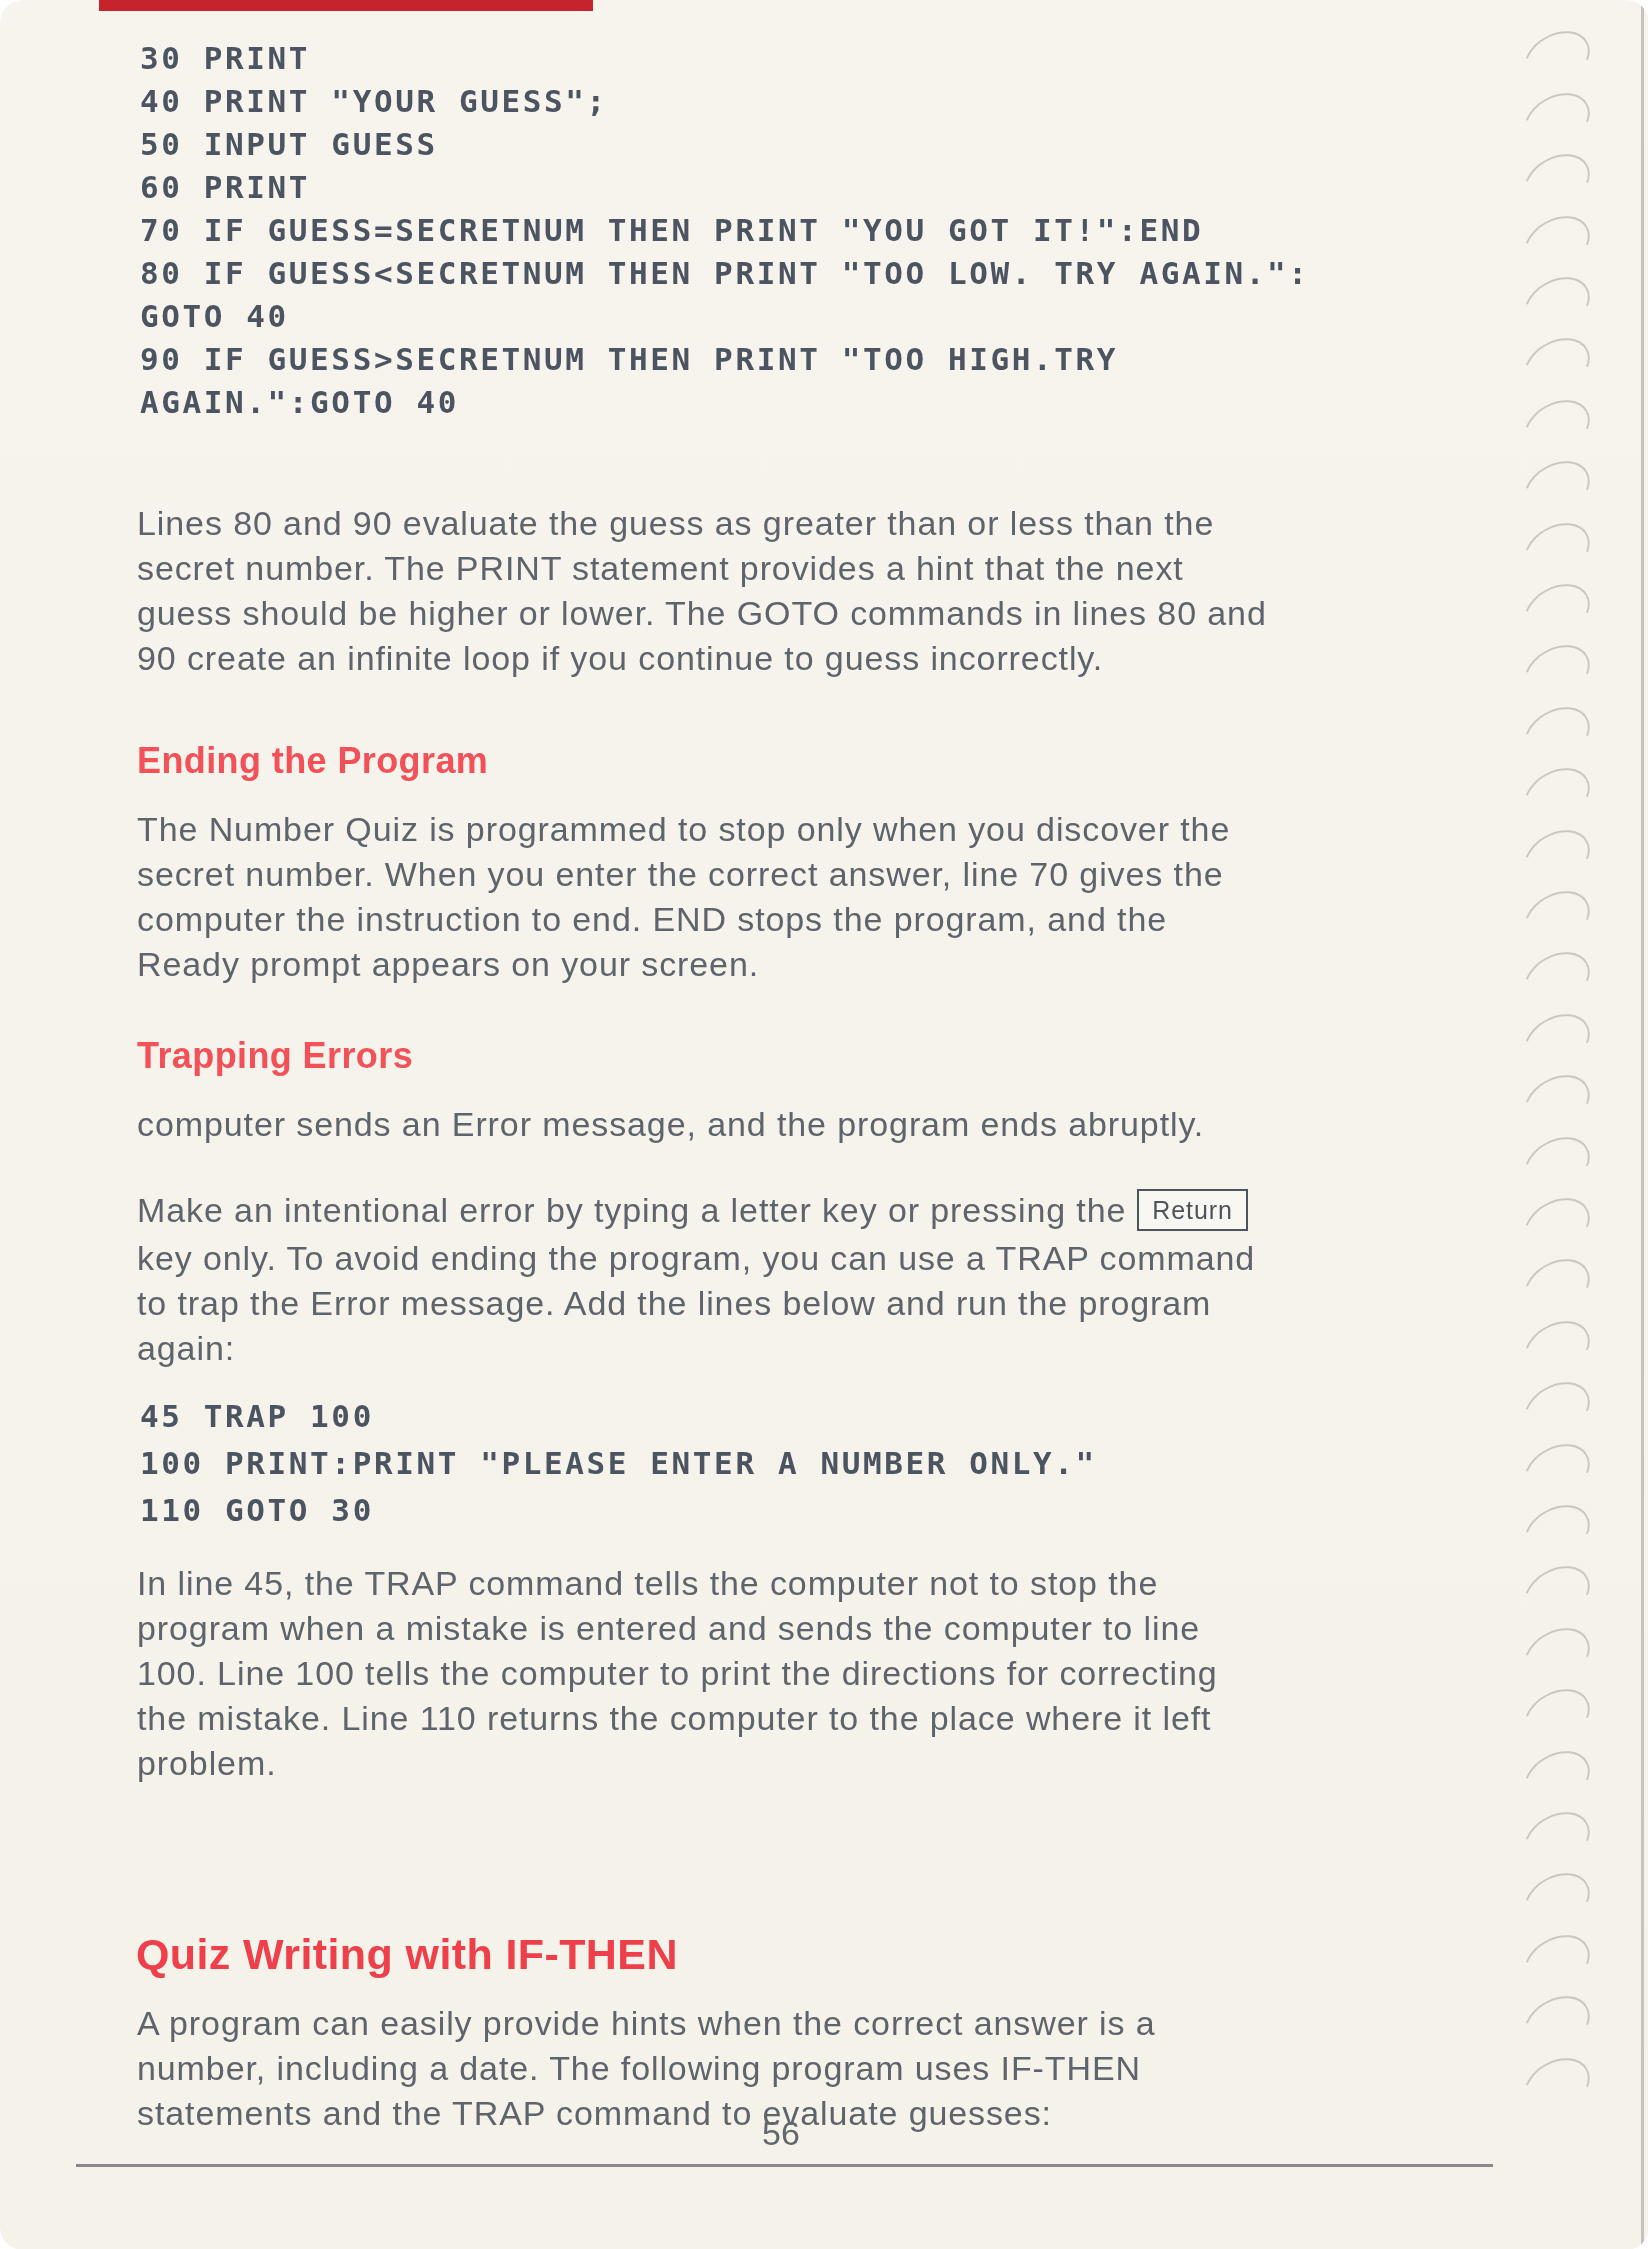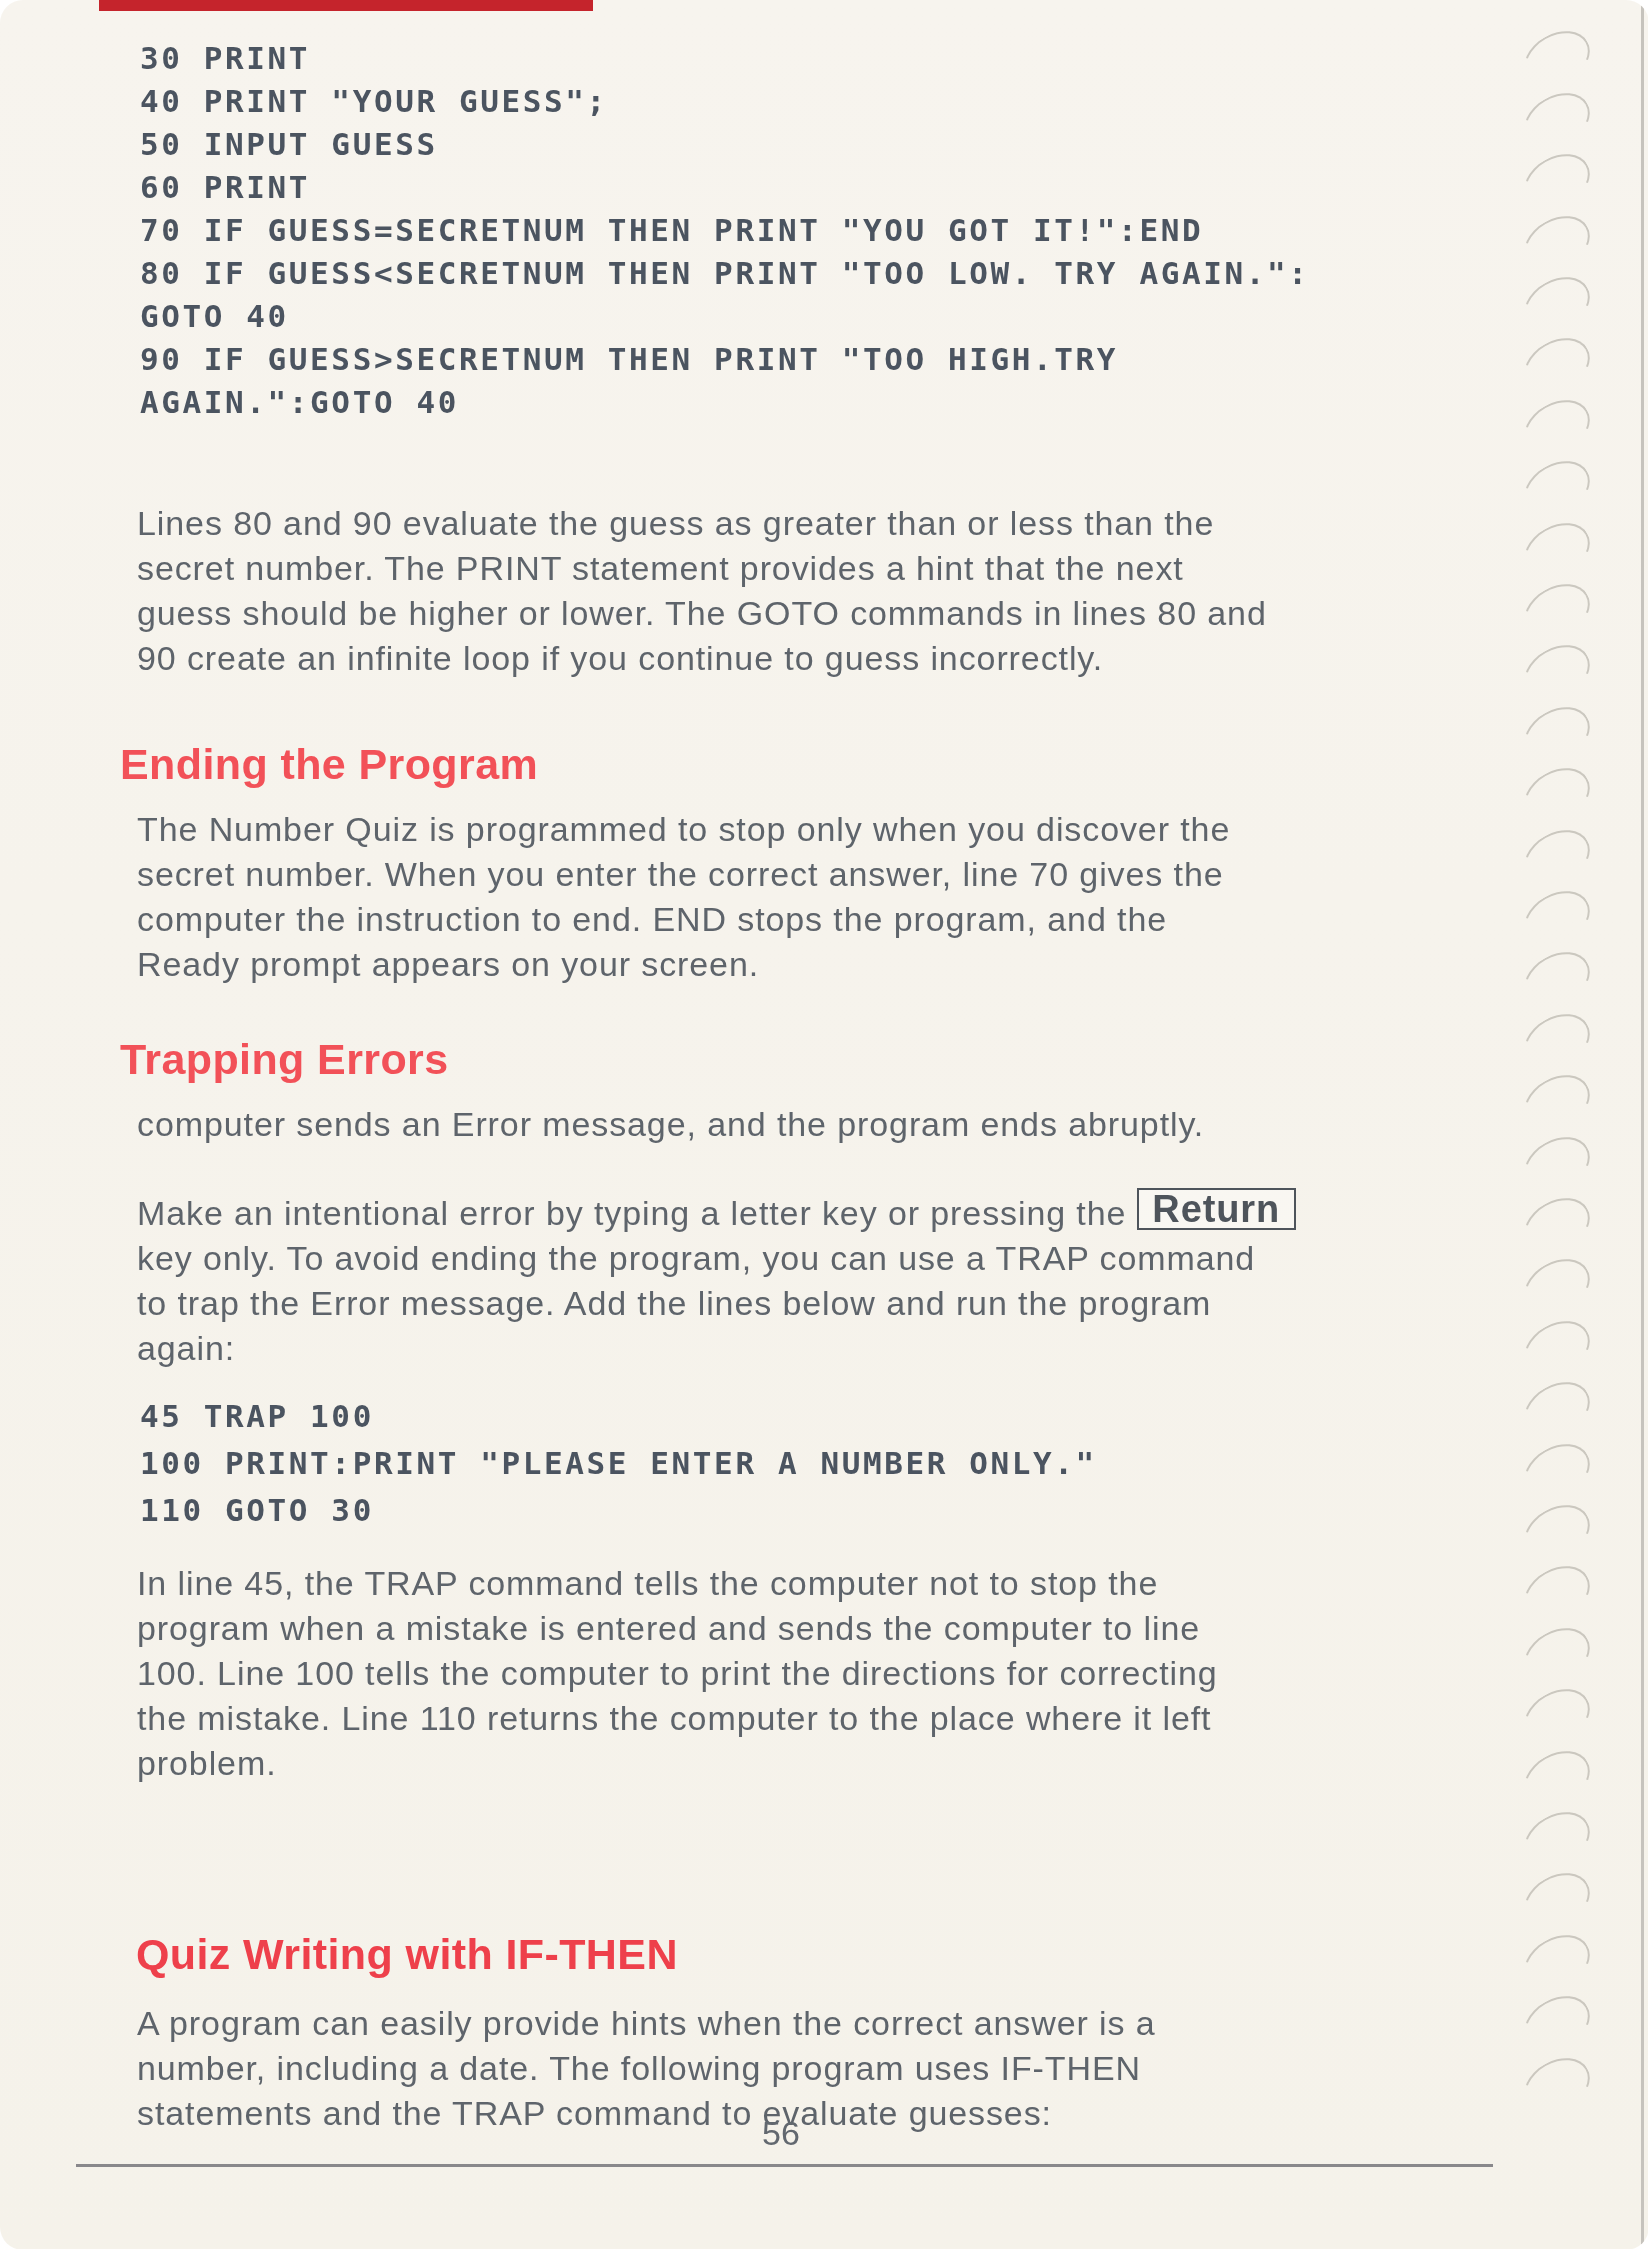--- a/index.html
+++ b/index.html
@@ -33,39 +33,39 @@
   .code .tl { height:43px; }
   .code2 .tl { height:47px; }
   
   .para {
     position:absolute; left:137px;
     font-size:34px; letter-spacing:0.9px; line-height:45px;
     color: var(--body-text); white-space:nowrap;
   }
   .para .tl { height:45px; }
   .h2 {
-    position:absolute; left:120px;
-    font-size:43px; font-weight:bold; letter-spacing:0.4px;
+    position:absolute; left:137px;
+    font-size:36px; font-weight:bold; letter-spacing:0.4px;
     color: var(--heading-red); white-space:nowrap;
   }
   .h1 {
     position:absolute; left:136px;
     font-size:43px; font-weight:bold; letter-spacing:0.4px;
     color: var(--big-heading-red); white-space:nowrap;
   }
   .line-with-key {
     position:absolute; left:137px; top:1191px;
     font-size:34px; letter-spacing:0.9px; height:45px;
     color: var(--body-text); white-space:nowrap;
   }
   .keycap {
     display:inline-block; border:2.6px solid #4e545b;
     padding:0 13.7px; margin-left:10.3px; line-height:38px;
-    font-size:38px; letter-spacing:0.9px; color:#4e545b;
-    position:relative; top:-3.4px; background:rgba(255,255,255,0.35);font-weight:bold;
+    font-size:25px; letter-spacing:0.9px; color:#4e545b;
+    position:relative; top:-3.4px; background:rgba(255,255,255,0.35);
   }
   .page-number {
     position:absolute; left:721px; top:2114px; width:120px;
     text-align:center; font-size:34px; color:#62686f;
   }
   .bottom-rule {
     position:absolute; left:76px; top:2164px; width:1417px; height:3.4px;
     background:#76767a; opacity:0.85;
   }
   .right-edge-line {

